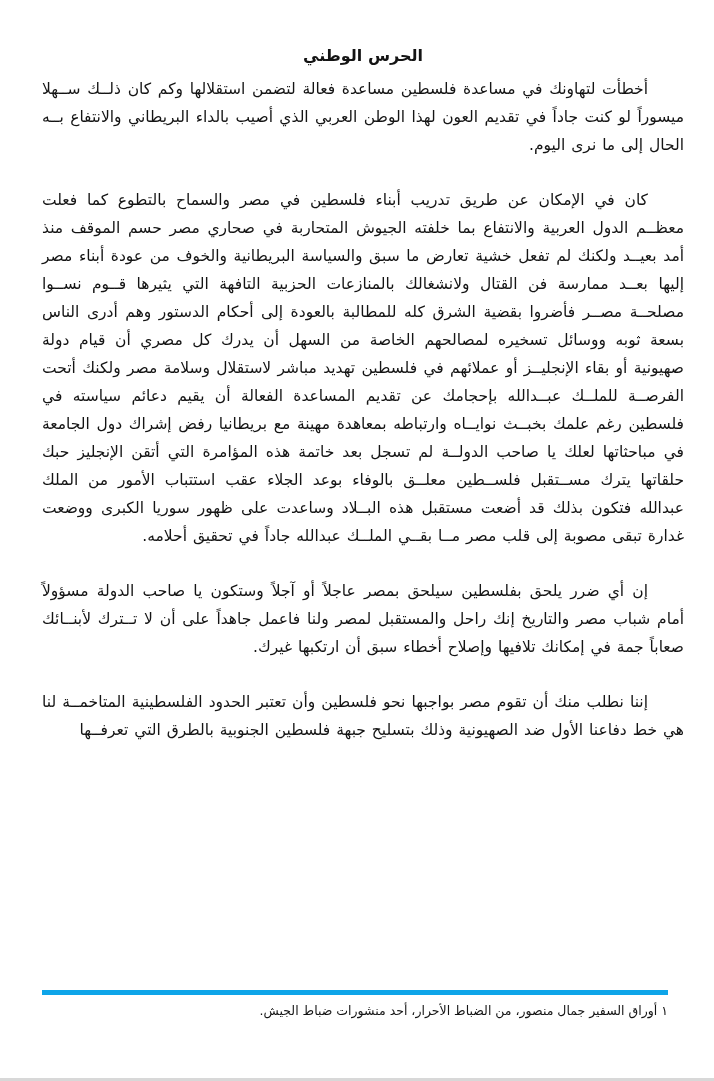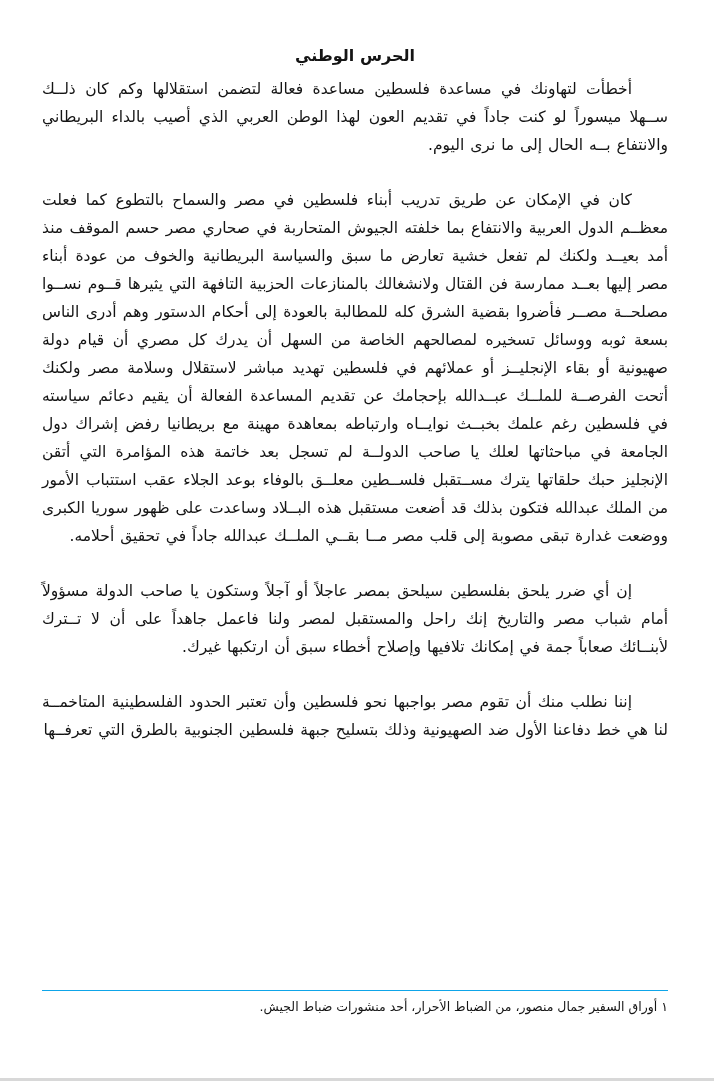--- a/index.html
+++ b/index.html
@@ -15,21 +15,21 @@
     direction: rtl;
     font-family: "DejaVu Sans", sans-serif;
     color: #141414;
     overflow: hidden;
     box-sizing: border-box;
     border-bottom: 3px solid #d8d8d8;
   }
   .content {
     position: absolute;
     top: 46px;
-    right: 46px;
+    right: 30px;
     left: 42px;
   }
   .title {
     margin: 0 0 10px 0;
     text-align: center;
     font-size: 16px;
     font-weight: bold;
   }
   .subtitle {
     margin: 0 0 44px 0;
@@ -50,21 +50,21 @@
     word-spacing: 1px;
   }
   p.body-par:last-of-type {
     margin-bottom: 0;
   }
   .footnote-block {
     position: absolute;
     top: 990px;
     right: 46px;
     left: 42px;
-    border-top: 1px solid #0ea5e9;
+    border-top: 5px solid #0ea5e9;
     padding-top: 7px;
     font-size: 12.5px;
     line-height: 18px;
   }
   .footnote-block .marker {
     margin-left: 4px;
   }
 </style>
 </head>
 <body>

